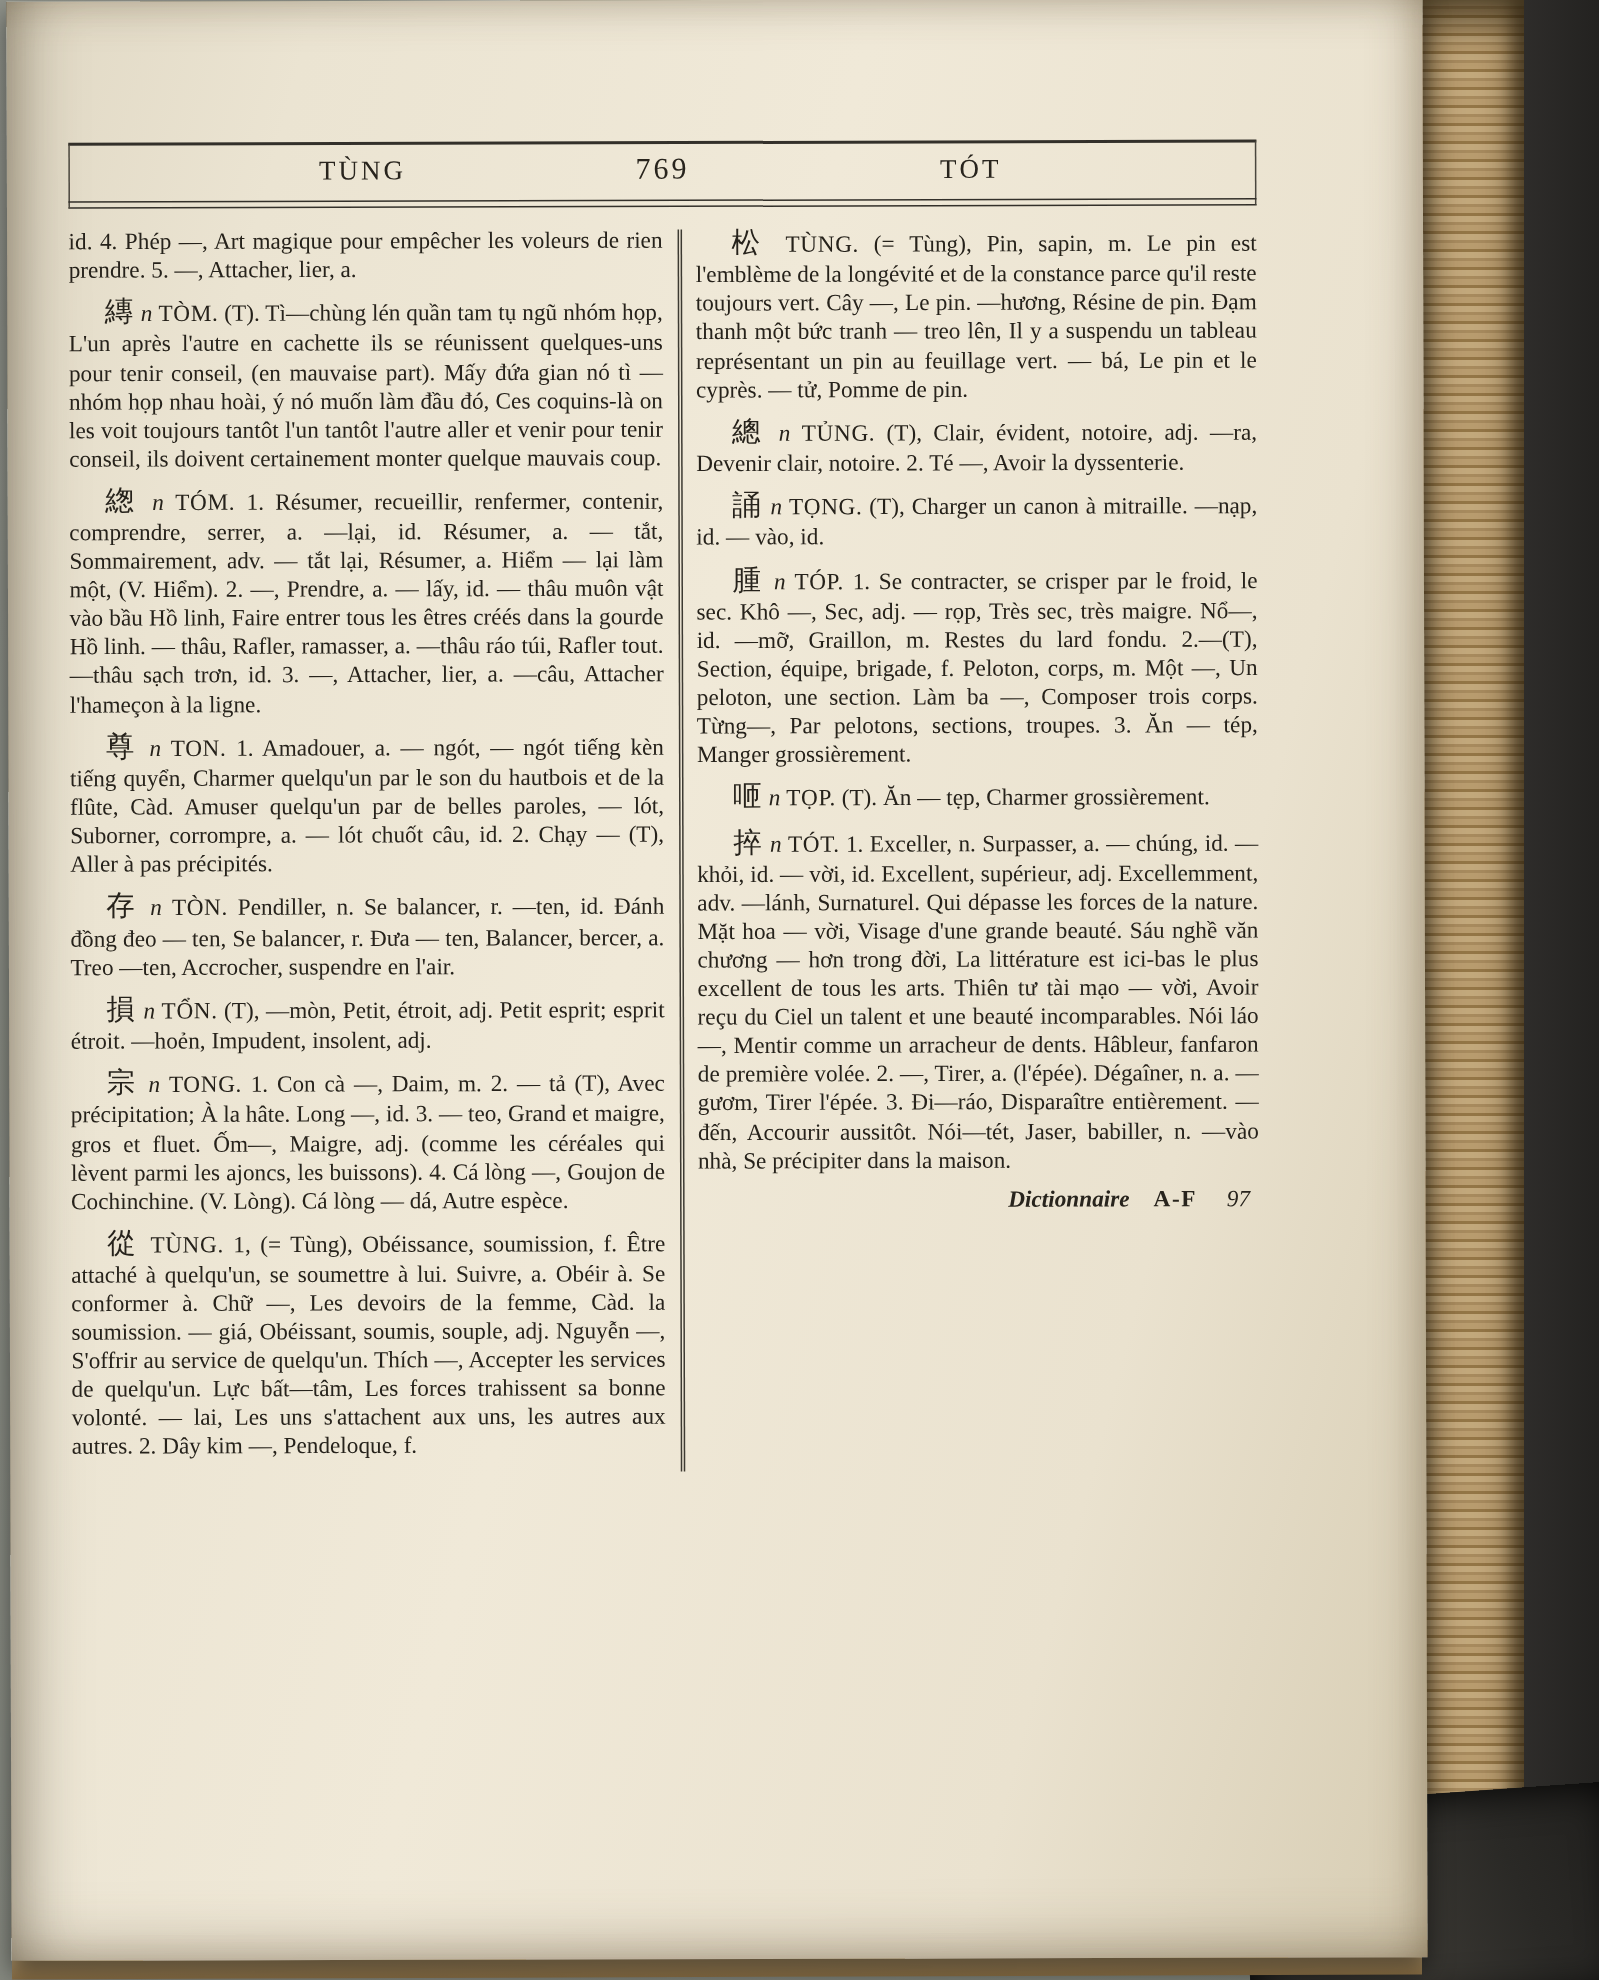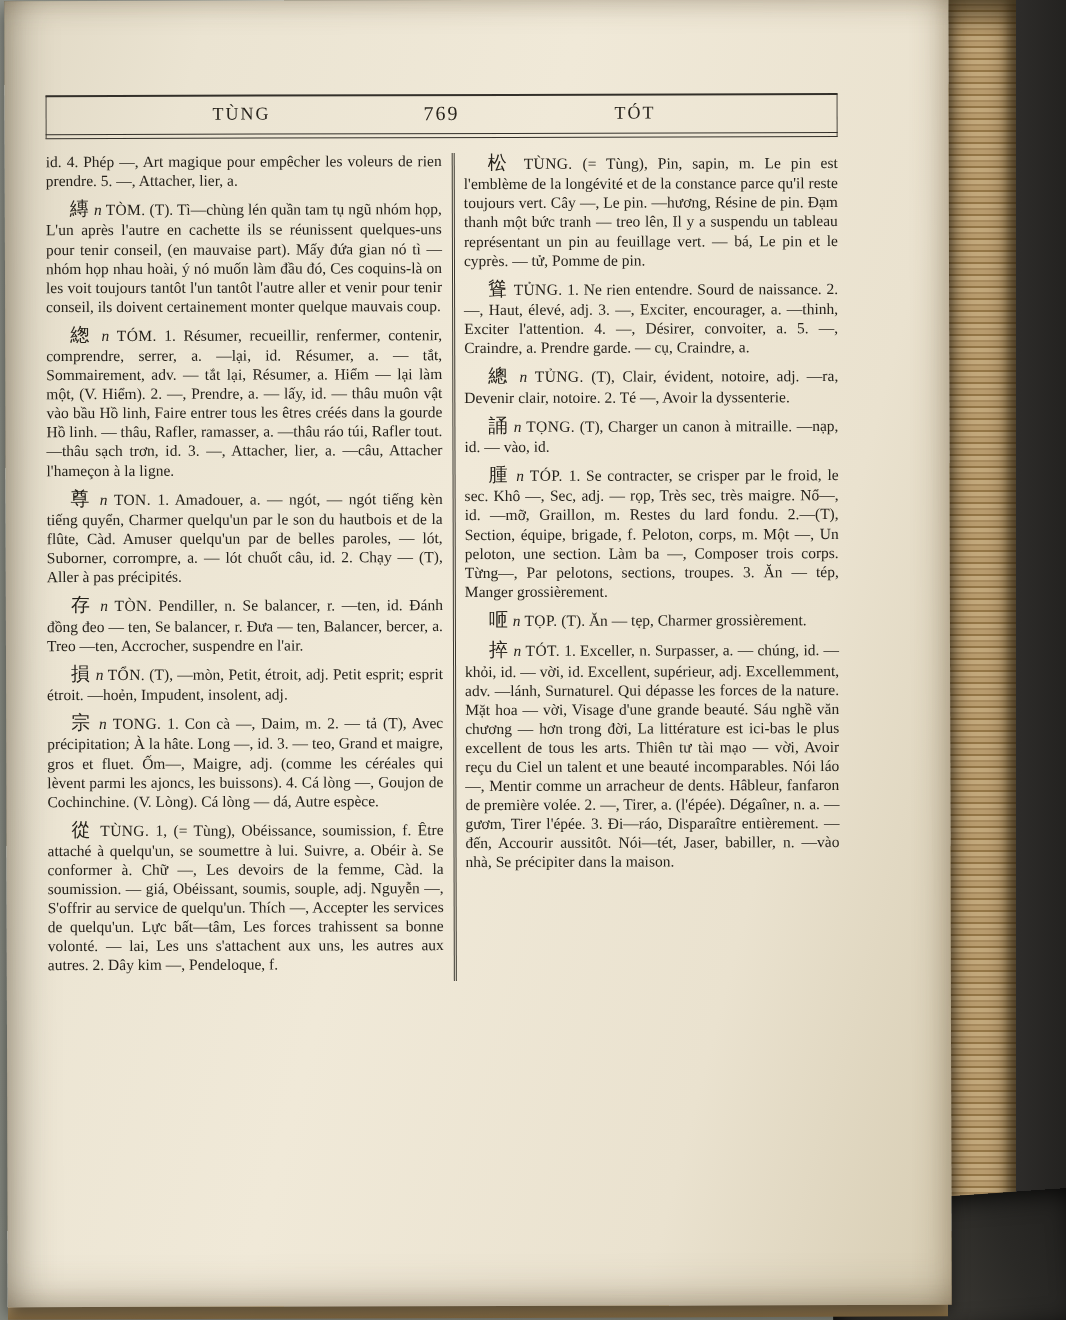--- a/index.html
+++ b/index.html
@@ -60,21 +60,21 @@
     border-bottom:1px solid #33302a;
     padding:6px 0 9px;
   }
   .header-box::after{
     content:"";position:absolute;left:-1px;right:-1px;bottom:3px;
     border-bottom:1px solid #33302a;
   }
   .header-row{position:relative;height:26px;font-size:18px;letter-spacing:2px;}
   .h-left{position:absolute;left:166px;top:1px;}
   .h-center{position:absolute;left:0;right:0;text-align:center;font-size:20px;top:0;}
-  .h-right{position:absolute;left:568px;top:1px;}
+  .h-right{position:absolute;left:580px;top:1px;}
   
   .cols{display:flex;margin-top:13px;align-items:stretch;}
   .col-left{width:396px;}
   .sep{width:0;border-left:3px double #3d3a32;margin:2px 9px 0 10px;}
   .col-right{flex:1;min-width:0;}
   .entry{
     margin:0 0 7px 0;text-align:justify;font-size:15.5px;line-height:1.23;
     text-indent:24px;color:#26221b;
   }
   .entry.first{text-indent:0;}
@@ -125,30 +125,30 @@
 
           <p class="entry"><span class="cjk">從</span> <span class="head">TÙNG.</span> <span class="body">1, (= Tùng), Obéissance, soumission, f. Être attaché à quelqu'un, se soumettre à lui. Suivre, a. Obéir à. Se conformer à. Chữ —, Les devoirs de la femme, Càd. la soumission. — giá, Obéissant, soumis, souple, adj. Nguyễn —, S'offrir au service de quelqu'un. Thích —, Accepter les services de quelqu'un. Lực bất—tâm, Les forces trahissent sa bonne volonté. — lai, Les uns s'attachent aux uns, les autres aux autres. 2. Dây kim —, Pendeloque, f.</span></p>
         </div>
 
         <div class="sep"></div>
 
         <div class="col-right">
           <p class="entry"><span class="cjk">松</span> <span class="head">TÙNG.</span> <span class="body">(= Tùng), Pin, sapin, m. Le pin est l'emblème de la longévité et de la constance parce qu'il reste toujours vert. Cây —, Le pin. —hương, Résine de pin. Đạm thanh một bức tranh — treo lên, Il y a suspendu un tableau représentant un pin au feuillage vert. — bá, Le pin et le cyprès. — tử, Pomme de pin.</span></p>
 
 
-          <p class="entry"><span class="cjk">聳</span> <span class="head">TỦNG.</span> <span class="body">1. Ne rien entendre. Sourd de naissance. 2. —, Haut, élevé, adj. 3. —, Exciter, encourager, a. —thinh, Exciter l'attention. 4. —, Désirer, convoiter, a. 5. —, Craindre, a. Prendre garde. — cụ, Craindre, a.</span></p>
 
           <p class="entry"><span class="cjk">總</span> <span class="pos">n</span> <span class="head">TỦNG.</span> <span class="body">(T), Clair, évident, notoire, adj. —ra, Devenir clair, notoire. 2. Té —, Avoir la dyssenterie.</span></p>
 
           <p class="entry"><span class="cjk">誦</span> <span class="pos">n</span> <span class="head">TỌNG.</span> <span class="body">(T), Charger un canon à mitraille. —nạp, id. — vào, id.</span></p>
 
           <p class="entry"><span class="cjk">腫</span> <span class="pos">n</span> <span class="head">TÓP.</span> <span class="body">1. Se contracter, se crisper par le froid, le sec. Khô —, Sec, adj. — rọp, Très sec, très maigre. Nổ—, id. —mỡ, Graillon, m. Restes du lard fondu. 2.—(T), Section, équipe, brigade, f. Peloton, corps, m. Một —, Un peloton, une section. Làm ba —, Composer trois corps. Từng—, Par pelotons, sections, troupes. 3. Ăn — tép, Manger grossièrement.</span></p>
 
           <p class="entry"><span class="cjk">咂</span> <span class="pos">n</span> <span class="head">TỌP.</span> <span class="body">(T). Ăn — tẹp, Charmer grossièrement.</span></p>
 
           <p class="entry"><span class="cjk">捽</span> <span class="pos">n</span> <span class="head">TÓT.</span> <span class="body">1. Exceller, n. Surpasser, a. — chúng, id. — khỏi, id. — vời, id. Excellent, supérieur, adj. Excellemment, adv. —lánh, Surnaturel. Qui dépasse les forces de la nature. Mặt hoa — vời, Visage d'une grande beauté. Sáu nghề văn chương — hơn trong đời, La littérature est ici-bas le plus excellent de tous les arts. Thiên tư tài mạo — vời, Avoir reçu du Ciel un talent et une beauté incomparables. Nói láo —, Mentir comme un arracheur de dents. Hâbleur, fanfaron de première volée. 2. —, Tirer, a. (l'épée). Dégaîner, n. a. — gươm, Tirer l'épée. 3. Đi—ráo, Disparaître entièrement. —đến, Accourir aussitôt. Nói—tét, Jaser, babiller, n. —vào nhà, Se précipiter dans la maison.</span></p>
 
+          <p class="footer-line"><span class="f-book">Dictionnaire</span><span class="f-vol">A-F</span><span class="f-num">97</span></p>
         </div>
 
       </div>
     </div>
   </div>
 </div>
 
 </body></html>

